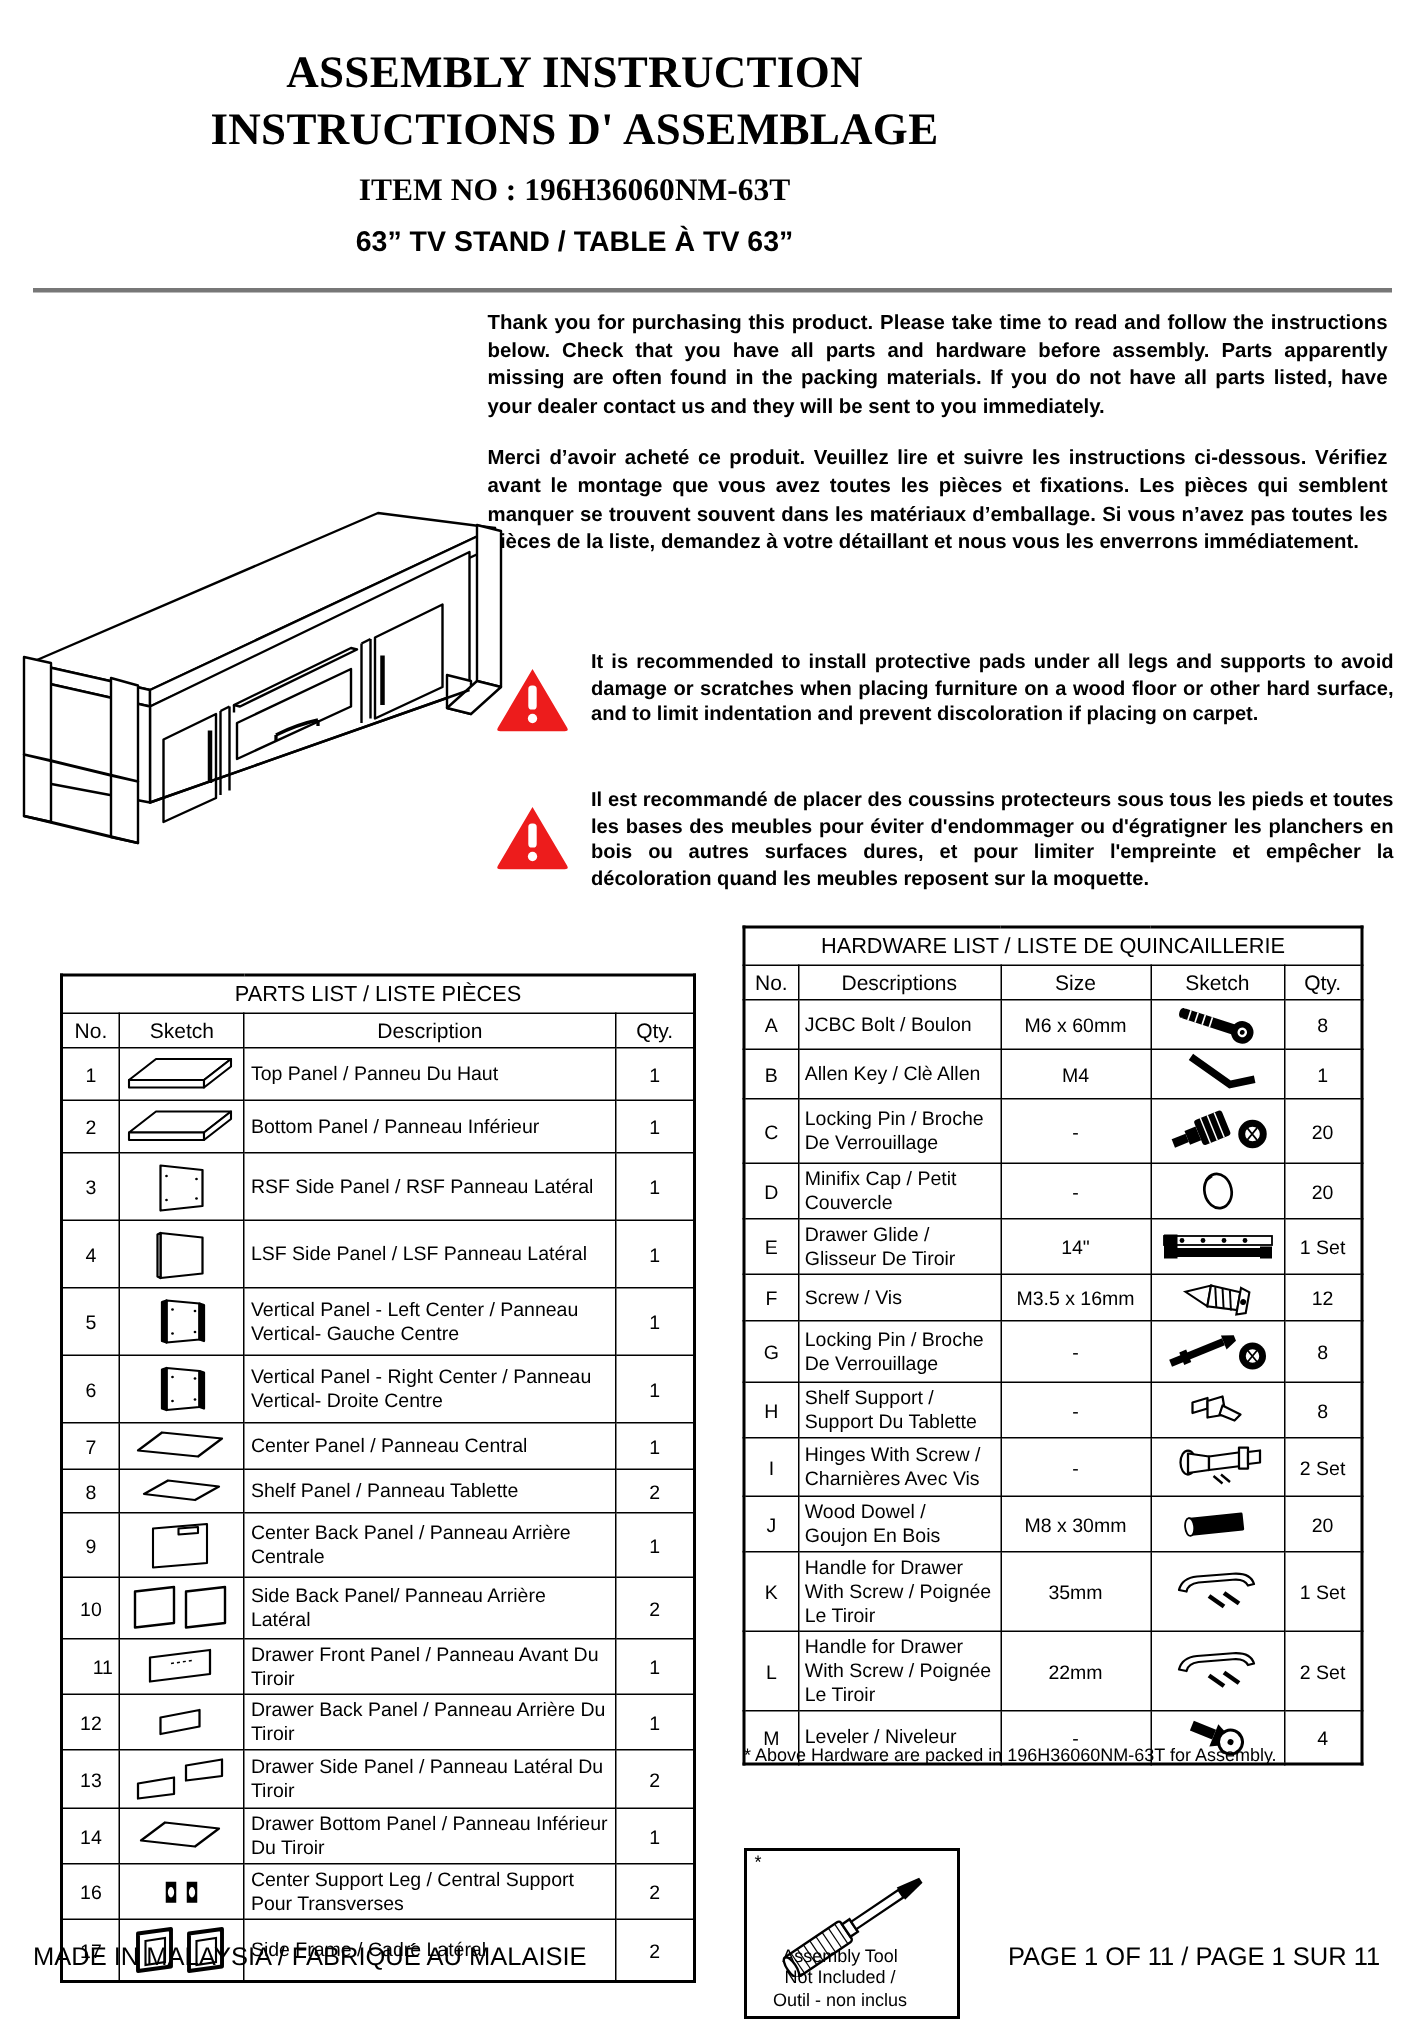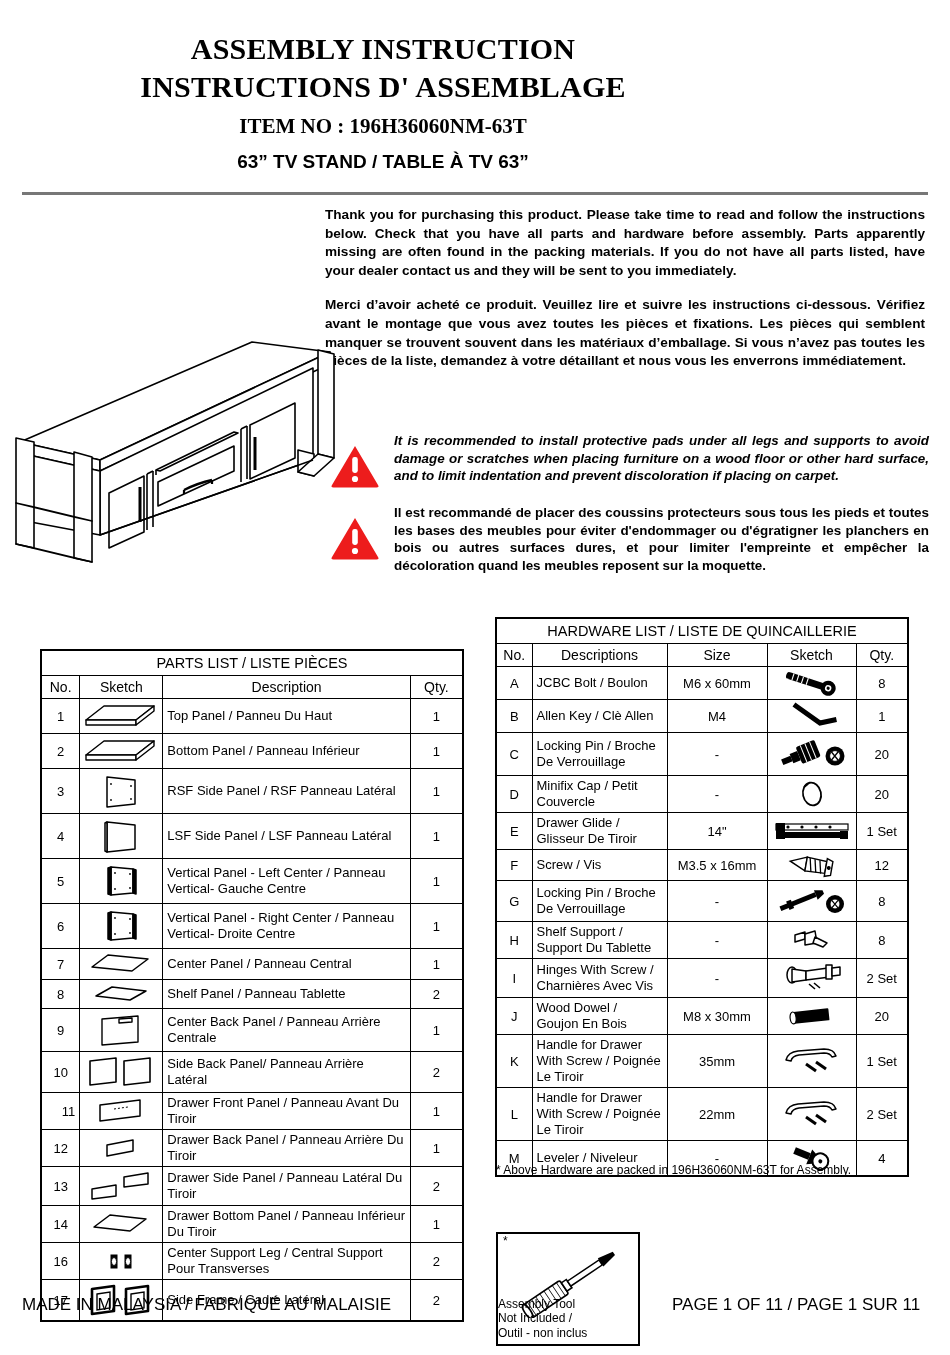--- a/index.html
+++ b/index.html
@@ -34,22 +34,22 @@
     position:absolute;left:325px;top:206px;width:600px;
     font-size:13.6px;line-height:18.6px;font-weight:bold;
     text-align:justify;
   }
   .intro p{margin:0 0 16px 0;}
   .intro p:last-child{margin-bottom:0;}
   
   .illus{position:absolute;left:12px;top:330px;width:345px;height:250px;}
   
   .warn{position:absolute;display:flex;gap:12px;align-items:flex-start;}
-  .warn1{left:330px;top:432px;width:600px;font-style:italic;}
-  .warn2{left:330px;top:504px;width:600px;}
+  .warn1{left:330px;top:432px;width:600px;}
+  .warn2{left:330px;top:524px;width:600px;}
   .warn-ico{flex:0 0 52px;padding-top:12px;}
   .warn-txt{
     font-size:13.4px;line-height:17.6px;font-weight:bold;text-align:justify;
     width:535px;
   }
   
   table{border-collapse:collapse;}
   .tbl{
     position:absolute;
     border:2px solid #000;
@@ -94,21 +94,21 @@
   .hw-note{
     position:absolute;left:496px;top:1160px;width:420px;
     font-size:12px;line-height:21px;
   }
   .tool-box{
     position:absolute;left:496px;top:1232px;width:140px;height:110px;
     border:2px solid #000;
   }
   .tool-star{position:absolute;left:5px;top:1px;font-size:12px;line-height:12px;}
   .tool-cap{
-    position:absolute;left:0;bottom:4px;width:124px;text-align:left;
+    position:absolute;left:0;bottom:4px;width:124px;text-align:center;
     font-size:12px;line-height:14.5px;
   }
   .made-in{
     position:absolute;left:22px;top:1295px;font-size:17px;
   }
   .page-num{
     position:absolute;left:672px;top:1295px;font-size:17px;
   }
 </style>
 </head>

